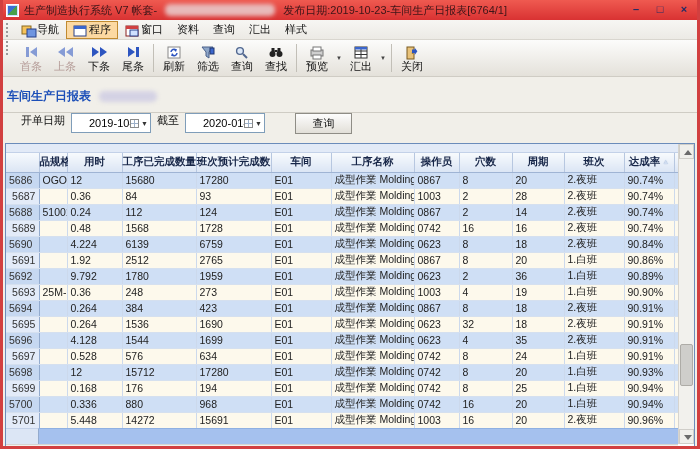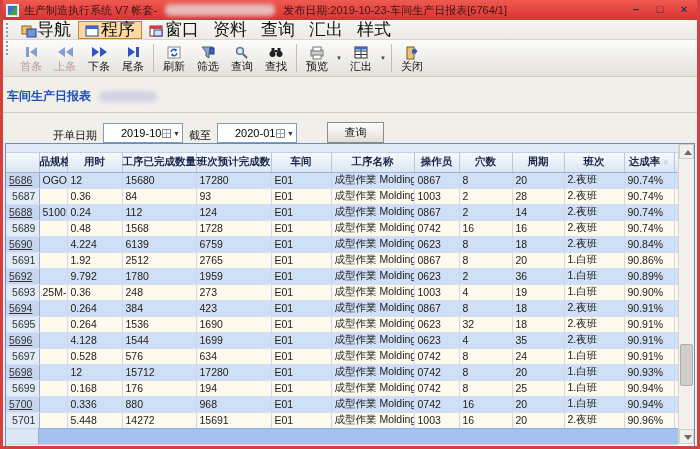--- a/index.html
+++ b/index.html
@@ -10,21 +10,21 @@
     overflow:hidden;
   }
   
   #titlebar { height:20px; margin:0 -3px; background:linear-gradient(#ef5a50,#d93232); display:flex; align-items:center; padding:0 4px; }
   .app-icon { width:13px; height:13px; margin:0 5px 0 2px; background:linear-gradient(135deg,#3b6fd4 50%,#49a04a 50%); border:1px solid #fff; box-shadow:inset 0 0 0 1px #cfe0ff; flex:none; }
   .tb-text { font-size:11px; color:#3c1518; white-space:nowrap; }
   .tb-redact { width:110px; height:12px; margin:0 8px; border-radius:5px; background:#e8b9b9; filter:blur(2px); flex:none; }
   .tb-spacer { flex:1; }
   .winbtn { width:24px; height:16px; text-align:center; font-size:11px; line-height:15px; color:#222c66; font-weight:bold; }
   
-  #menubar { height:20px; background:linear-gradient(#f7f6f3,#eceae5); display:flex; align-items:center; font-size:17px; color:#111; border-bottom:1px solid #d9d6cf; }
+  #menubar { height:20px; background:linear-gradient(#f7f6f3,#eceae5); display:flex; align-items:center; font-size:11px; color:#111; border-bottom:1px solid #d9d6cf; }
   .grip { width:5px; height:14px; margin:0 3px; border-left:2px dotted #9a9a9a; }
   .menu-item { display:flex; align-items:center; gap:3px; padding:2px 7px; height:18px; white-space:nowrap; }
   .menu-item.sel { background:#fcd9a2; border:1px solid #c08a30; padding:1px 6px; }
   .mi-ico { width:13px; height:11px; position:relative; flex:none; }
   
   #toolbar { height:37px; background:linear-gradient(#fcfcfb,#e4e1da); border-bottom:1px solid #cfccc4; display:flex; align-items:stretch; padding:1px 0; }
   .tbtn { display:flex; flex-direction:column; align-items:center; justify-content:center; gap:1px; padding:1px 6px; font-size:11px; color:#111; min-width:34px; }
   .tbtn .lbl { line-height:11px; white-space:nowrap; }
   .tbtn.disabled .lbl { color:#b49a96; }
   .tbtn.disabled .ticon { opacity:.55; }
@@ -32,41 +32,41 @@
   .tsep { width:1px; background:#c2bfb7; margin:3px 3px; }
   .dd { font-size:6px; color:#444; align-self:center; padding:0 2px; }
   .tri-l { width:0; height:0; border-top:5px solid transparent; border-bottom:5px solid transparent; border-right:7px solid #2d55c0; }
   .tri-r { width:0; height:0; border-top:5px solid transparent; border-bottom:5px solid transparent; border-left:7px solid #2d55c0; }
   .vbar { width:3px; height:10px; background:#2d55c0; }
   
   #report-head { height:36px; display:flex; align-items:center; padding:3px 4px 0; border-bottom:1px solid #cfccc4; background:#f1efe9; }
   #report-title { font-size:12px; font-weight:bold; color:#1c4fb8; white-space:nowrap; }
   .rh-redact { width:58px; height:11px; margin-left:8px; border-radius:5px; background:#d4d2e4; filter:blur(2px); }
   
-  #querybar { height:30px; display:flex; align-items:flex-end; gap:6px; padding:0 0 0 18px; background:#f1efe9; font-size:11px; color:#111;margin-left:32px; }
+  #querybar { height:30px; display:flex; align-items:flex-start; gap:6px; padding:0 0 0 18px; background:#f1efe9; font-size:11px; color:#111; }
   .datebox { width:80px; height:20px; background:#fff; border:1px solid #7f9db9; display:flex; align-items:center; }
   .datebox input { border:none; outline:none; width:58px; font-size:11px; padding-left:17px; font-family:inherit; background:transparent; }
   .cal-ico { width:9px; height:9px; flex:none; background:
       linear-gradient(#fff,#fff) 0 0/100% 100%,#fff; border:1px solid #8a8a8a;
       background-image:linear-gradient(90deg,transparent 3px,#9db0c8 3px,#9db0c8 4px,transparent 4px),
                        linear-gradient(transparent 3px,#9db0c8 3px,#9db0c8 4px,transparent 4px); }
   .db-arrow { font-size:7px; color:#333; padding:0 2px; }
   #query-btn { width:57px; height:21px; margin-left:24px; background:linear-gradient(#fdfdfd,#e2dfd8); border:1px solid #8f8d86; font-size:11px; text-align:center; line-height:19px; }
   
   #grid { position:relative; margin:0 2px; height:317px; border:1px solid #6b8cba; background:#fff; overflow:hidden; }
   #grid-topband { height:9px; background:#e2eaf7; border-bottom:1px solid #c3d1e8; margin-right:16px; }
   table { border-collapse:collapse; table-layout:fixed; width:674px; font-size:10.5px; }
   th { height:19px; font-size:10.5px; font-weight:bold; color:#172648; text-align:center;
        background:linear-gradient(#f7fafd,#dbe5f4); border-right:1px solid #b7c7e0; border-bottom:1px solid #9fb4d4;
        white-space:nowrap; overflow:visible; position:relative; }
   td { height:16px; padding:0 0 0 3px; white-space:nowrap; overflow:hidden; color:#222;
        border-right:1px solid #ccd9ec; border-bottom:1px solid #d5e0ef; }
   tr.r-blue td { background:#cfdff5; }
   tr.r-ivory td { background:#fdf9ec; }
-  tr.r-blue td.c-rownum { background:#c6d8f1;text-decoration:underline; }
+  tr.r-blue td.c-rownum { background:#c6d8f1; }
   tr.r-ivory td.c-rownum { background:#e3ebf8;text-align:center; }
   td.c-rownum { color:#333; border-right:1px solid #93abce; }
   .sort-arrow { font-size:7px; color:#cfdcf0; text-shadow:0 0 1px #8aa5c8; margin-left:2px; vertical-align:1px; }
   
   #sel-row { position:absolute; left:0; bottom:15px; height:16px; width:674px; display:flex; }
   #sel-row .sel-num { width:33px; background:#dce6f5; border-right:1px solid #93abce; border-top:1px solid #c3d1e8; }
   #sel-row .sel-bar { flex:1; background:#a5c1ee; border-top:1px solid #8fb0e2; }
   #hscroll { position:absolute; left:0; right:16px; bottom:0; height:15px; background:#f2f1ed; border-top:1px solid #d6d4cf; }
   #hthumb { position:absolute; left:280px; width:310px; top:1px; height:12px; background:#cfcecb; border:1px solid #aeaca7; border-radius:2px; }
   #vscroll { position:absolute; top:0; bottom:15px; right:0; width:16px; background:#f2f1ed; border-left:1px solid #d6d4cf; }

